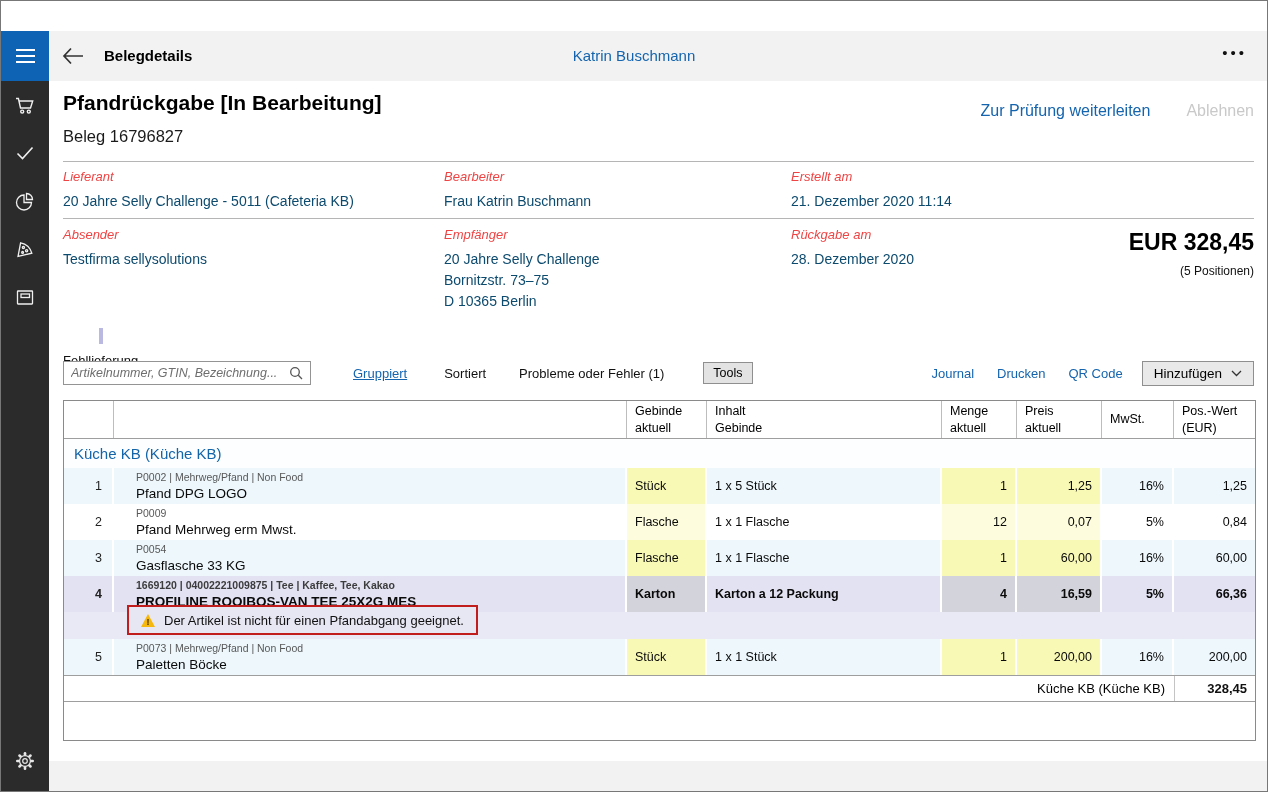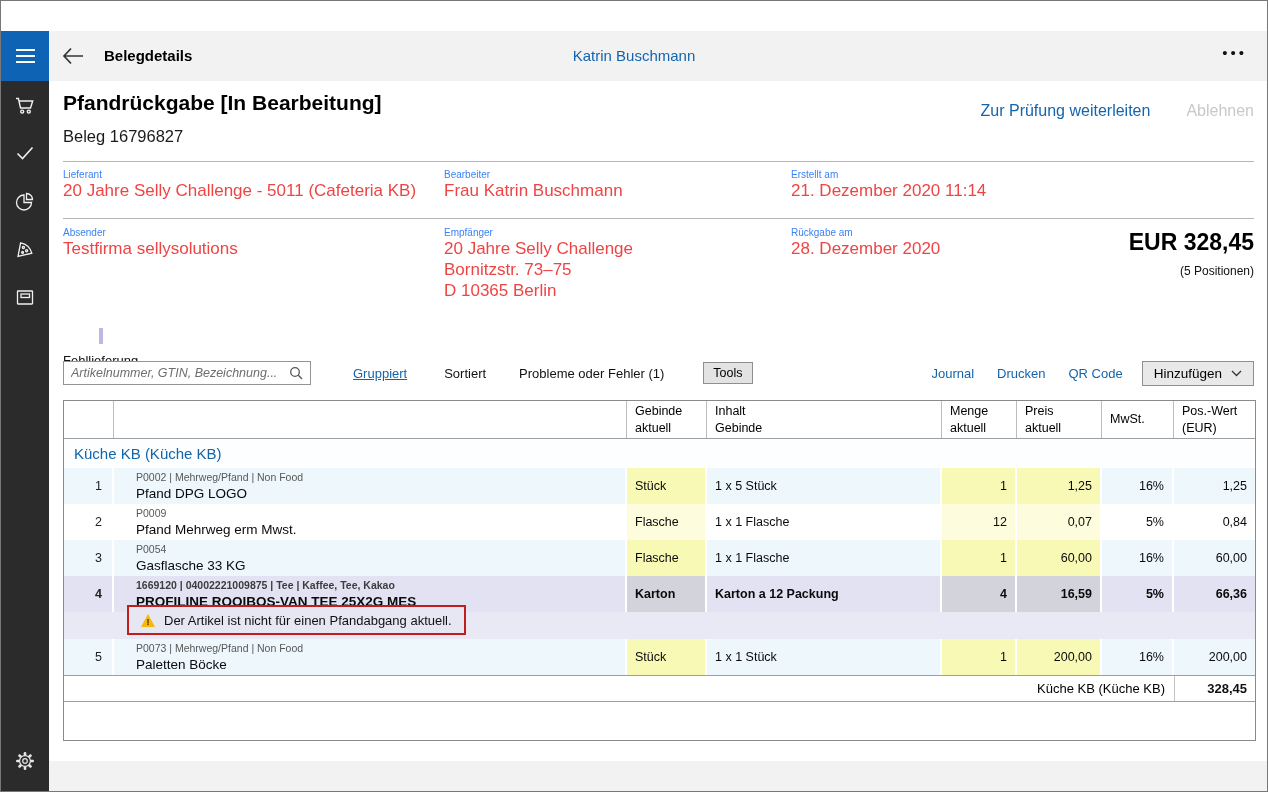--- a/index.html
+++ b/index.html
@@ -38,22 +38,22 @@
   .main { position:absolute; left:48px; top:80px; right:0; bottom:0; background:#fff; }
   .doc-title { position:absolute; left:14px; top:10px; font-size:21px; font-weight:700; color:#000; }
   .doc-subtitle { position:absolute; left:14px; top:46px; font-size:16.5px; color:#1a1a1a;text-align:right; }
   .doc-actions { position:absolute; right:13px; top:21px; display:flex; gap:36px; font-size:16px; }
   .action-link { color:#1464ae; cursor:pointer; }
   .action-disabled { color:#c9c9c9; }
 
   .divider { position:absolute; left:14px; right:13px; height:1px; background:#b5b5b5; }
   .d1 { top:80px; } .d2 { top:137px; }
 
-  .meta-label { font-size:10px; color:#3b82f6; }
-  .meta-value { font-size:17px; color:#ef4444; line-height:21px; }
+  .meta-label { font-size:13px; color:#ef4444;font-style:italic; }
+  .meta-value { font-size:14px; color:#0c4a6e; margin-top:7px; line-height:21px; }
   .mcol1 { left:14px; } .mcol2 { left:395px; } .mcol3 { left:742px; }
   .mrow1 { top:88px; } .mrow2 { top:146px; }
   .meta-block { position:absolute; }
 
   .total-block { position:absolute; right:13px; top:148px; text-align:right; }
   .total-amount { font-size:23px; font-weight:700; color:#000; }
   .total-positions { font-size:12px; color:#111; margin-top:8px; }
 
   .tag { position:absolute; left:14px; top:247px; display:flex; align-items:center; gap:9px;flex-direction:column; }
   .tag-bar { width:4px; height:16px; background:#b9b9e2; }
@@ -351,21 +351,21 @@
             <div class="c-geb hl">Karton</div>
             <div class="c-inh">Karton a 12 Packung</div>
             <div class="c-val hl">4</div>
             <div class="c-val hl">16,59</div>
             <div class="c-val">5%</div>
             <div class="c-val last">66,36</div>
           </div>
           <div class="warnrow">
             <div class="warnbox">
               <span class="warn-tri"></span>
-              <span class="txt">Der Artikel ist nicht für einen Pfandabgang aktuell.</span>
+              <span class="txt">Der Artikel ist nicht für einen Pfandabgang geeignet.</span>
             </div>
           </div>
           <div class="trow grid-cols alt">
             <div class="c-num">5</div>
             <div class="c-art">
               <div class="art-meta">P0073 | Mehrweg/Pfand | Non Food</div>
               <div class="art-name">Paletten Böcke</div>
             </div>
             <div class="c-geb hl">Stück</div>
             <div class="c-inh">1 x 1 Stück</div>

